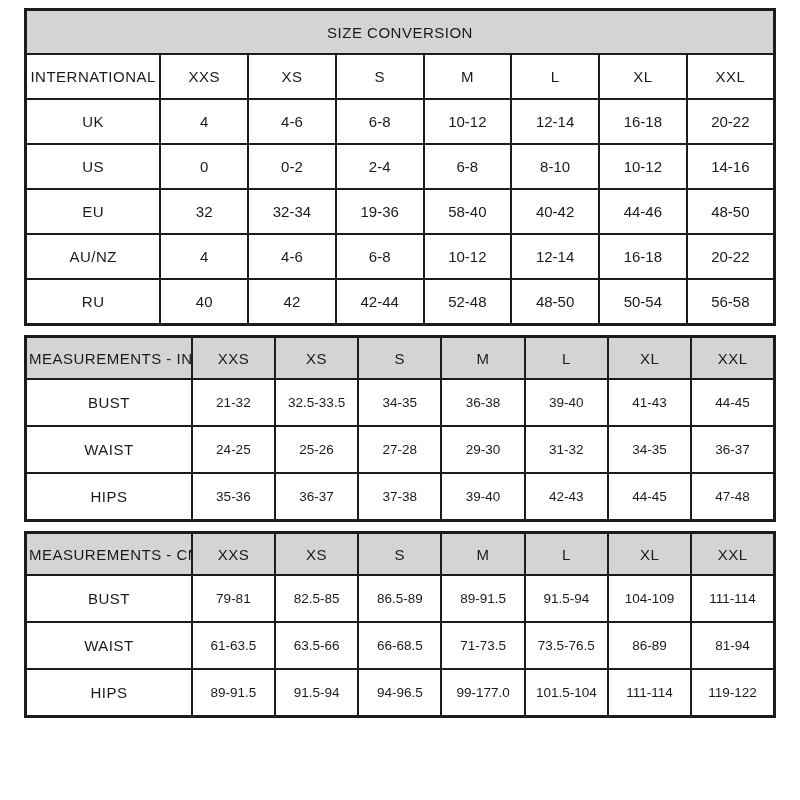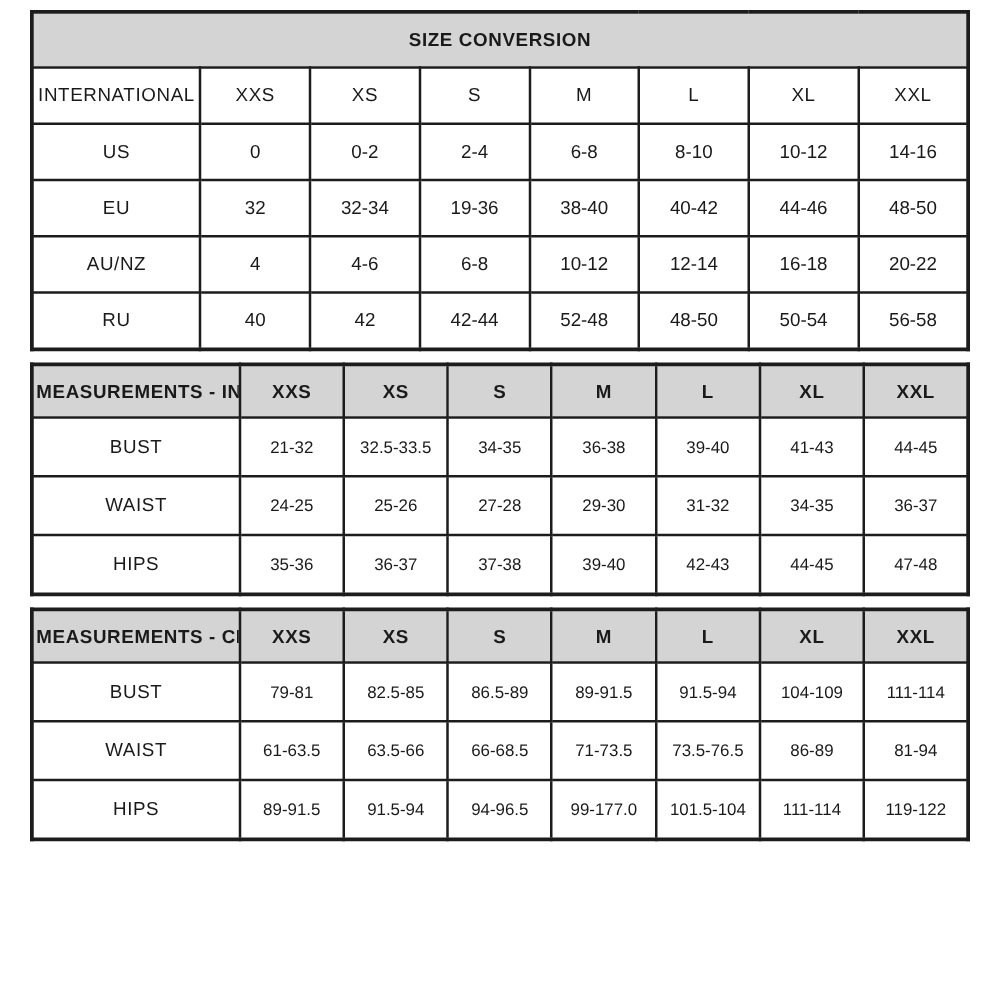--- a/index.html
+++ b/index.html
@@ -42,21 +42,21 @@
   }
   
   #table-conversion td{height:43px;}
   #table-conversion td.hdr{height:42px;}
   
   .meas td{height:45px;}
   .meas td.hdr{height:40px;}
   .meas td.val{font-size:13.5px;}
   td.hdr{
     background:var(--header-bg);
-    font-weight:700;
+    font-weight:400;
     letter-spacing:0.5px;
   }
   td.rowlabel{font-size:15px;letter-spacing:0.5px;}
 </style>
 </head>
 <body>
 
 <div class="page">
 
 
@@ -79,35 +79,45 @@
           <td class="rowlabel">INTERNATIONAL</td>
           <td class="rowlabel">XXS</td>
           <td class="rowlabel">XS</td>
           <td class="rowlabel">S</td>
           <td class="rowlabel">M</td>
           <td class="rowlabel">L</td>
           <td class="rowlabel">XL</td>
           <td class="rowlabel">XXL</td>
         </tr>
         <tr>
+          <td class="rowlabel">UK</td>
+          <td>4</td>
+          <td>4-6</td>
+          <td>6-8</td>
+          <td>10-12</td>
+          <td>12-14</td>
+          <td>16-18</td>
+          <td>20-22</td>
+        </tr>
+        <tr>
           <td class="rowlabel">US</td>
           <td>0</td>
           <td>0-2</td>
           <td>2-4</td>
           <td>6-8</td>
           <td>8-10</td>
           <td>10-12</td>
           <td>14-16</td>
         </tr>
         <tr>
           <td class="rowlabel">EU</td>
           <td>32</td>
           <td>32-34</td>
           <td>19-36</td>
-          <td>38-40</td>
+          <td>58-40</td>
           <td>40-42</td>
           <td>44-46</td>
           <td>48-50</td>
         </tr>
         <tr>
           <td class="rowlabel">AU/NZ</td>
           <td>4</td>
           <td>4-6</td>
           <td>6-8</td>
           <td>10-12</td>

